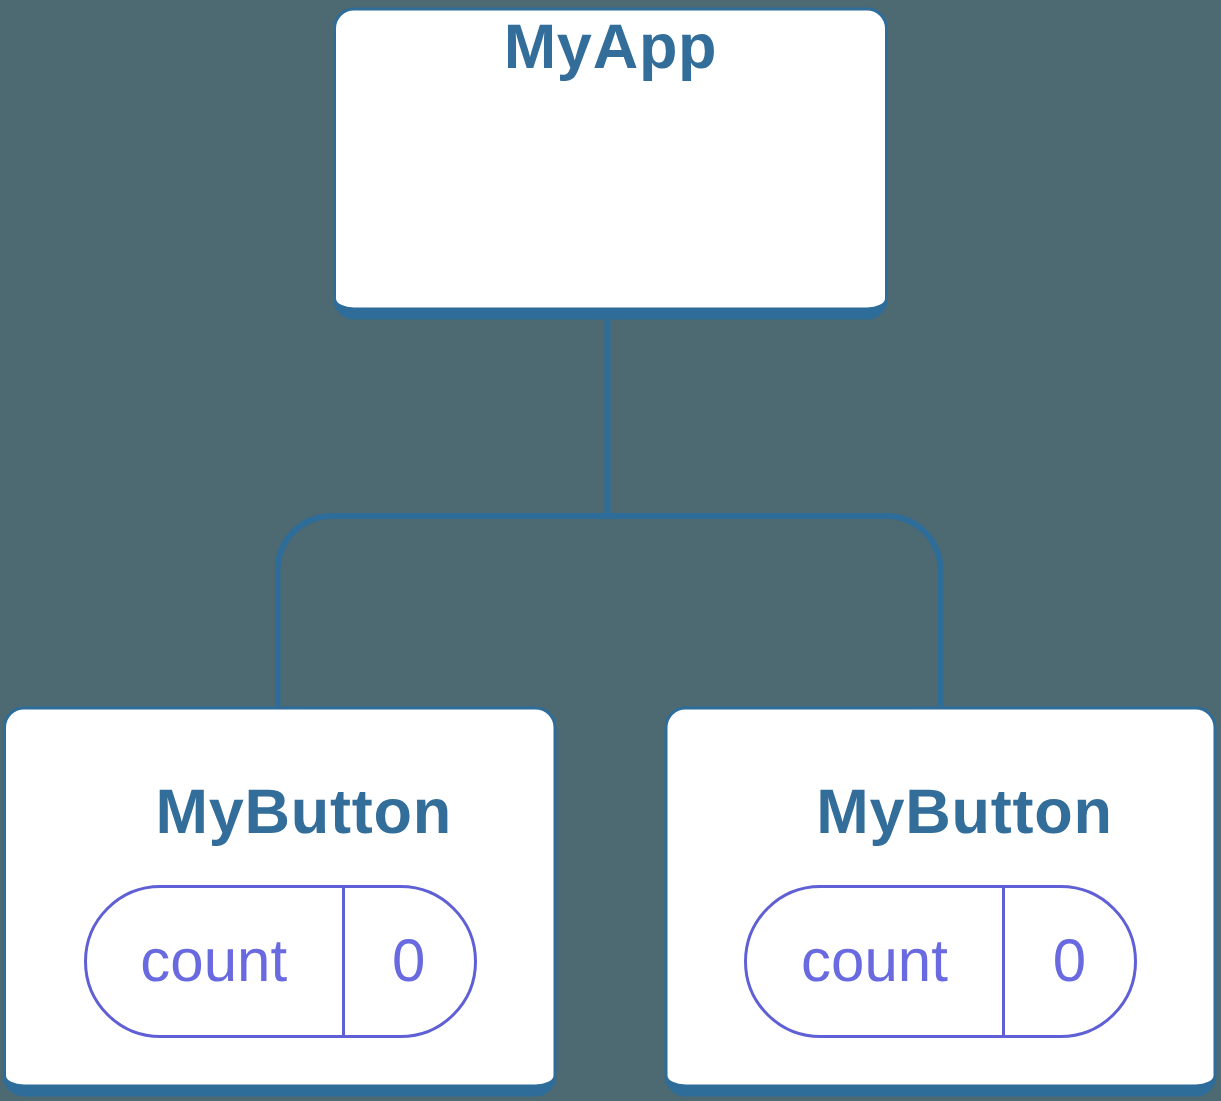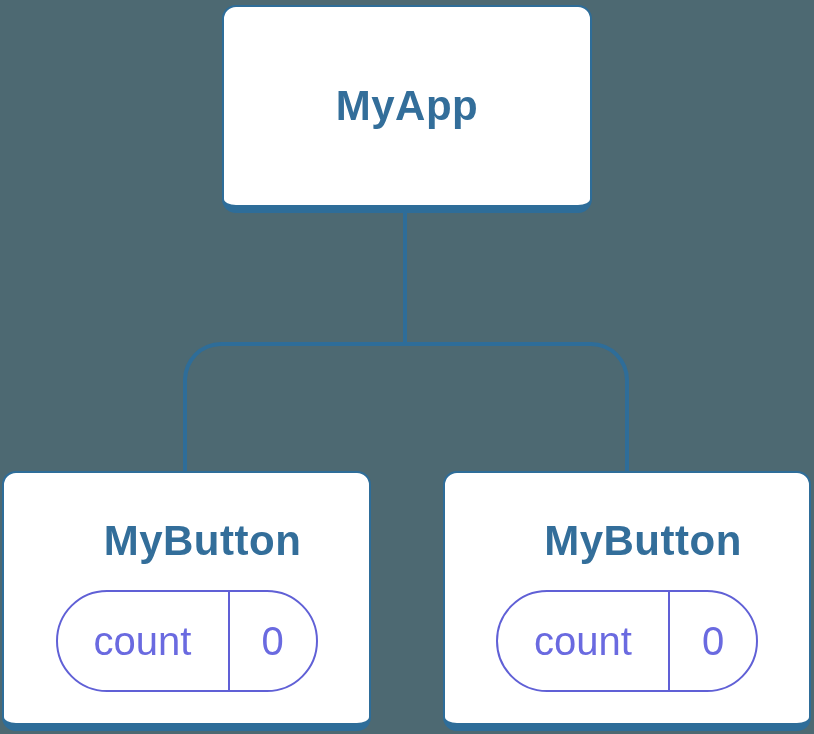--- a/index.html
+++ b/index.html
@@ -33,21 +33,21 @@
     text-align: center;
     width: 100%;
   }
 
   #root-node {
     left: 222px;
     top: 5px;
     width: 370px;
     height: 208px;
     display: flex;
-    align-items: center;
+    align-items: flex-start;
     justify-content: center;
   }
 
   #child-node-1 {
     left: 2px;
     top: 471px;
     width: 369px;
     height: 260px;
   }
   #child-node-2 {

